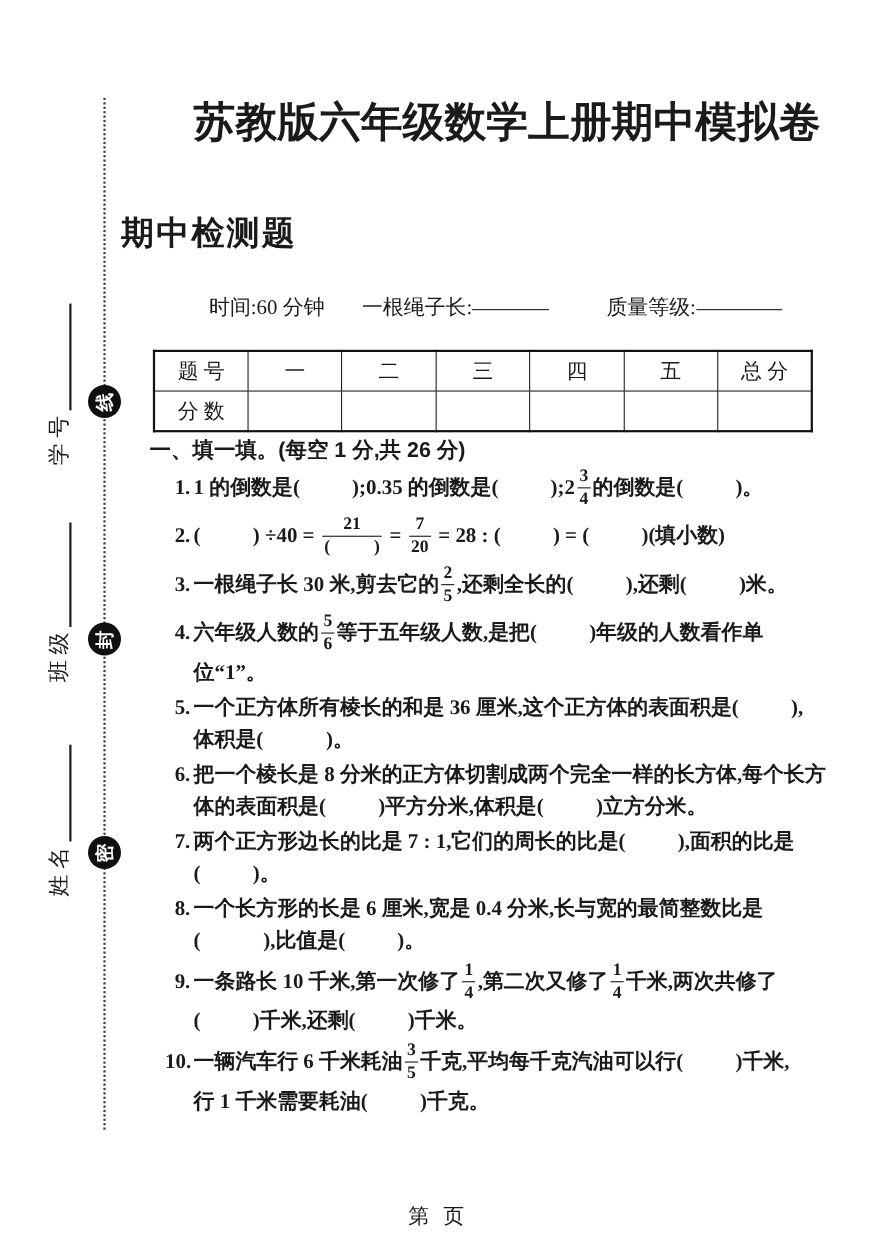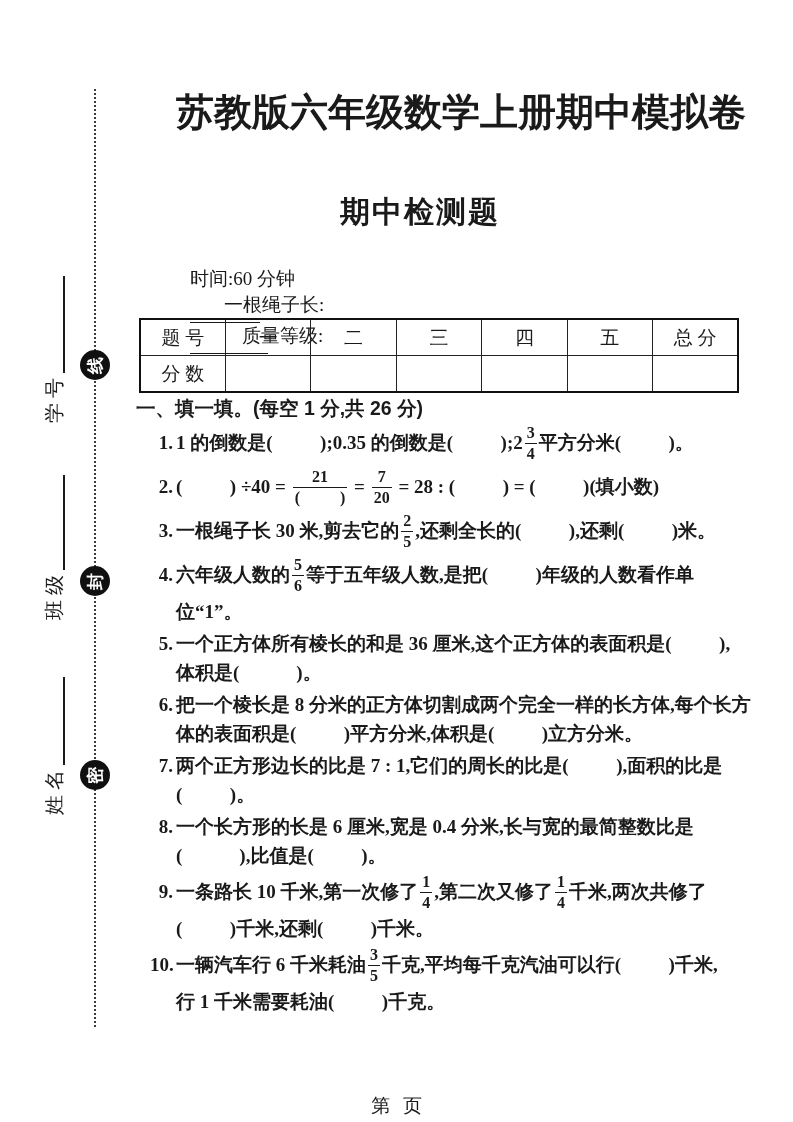--- a/index.html
+++ b/index.html
@@ -26,26 +26,26 @@
   }
   .stamp span { transform:rotate(-90deg); font-size:17px; font-weight:bold; }
   .stamp-xian { top:350px; } .stamp-feng { top:566px; } .stamp-mi { top:760px; }
 
   
   .title {
     position:absolute; left:126px; top:90px; width:620px; text-align:right;
     font-family:Liberation Serif, serif; font-weight:900; font-size:38px; line-height:1.2;
   }
   .subtitle {
-    position:absolute; left:110px; top:192px; width:620px; text-align:center;
+    position:absolute; left:110px; top:192px; width:620px; text-align:left;
     font-weight:bold; font-size:30px; letter-spacing:2px;
   }
   .info-row {
     position:absolute; left:190px; top:266px; font-size:19px;
-    display:flex; align-items:flex-start; white-space:pre;flex-direction:column;
+    display:flex; align-items:center; white-space:pre;
   }
   .info-blank { display:inline-block; height:4px; border-bottom:1.5px solid #1a1a1a; }
   .blank-writing { width:70px; }
   .blank-quality { width:78px; }
   .lbl-writing { margin-left:34px; }
   .lbl-quality { margin-left:52px; }
 
   
   .score-table {
     position:absolute; left:139px; top:318px; width:600px;
@@ -146,21 +146,21 @@
     </tr>
   </tbody>
     </table>
 
   <div class="section-title">一、填一填。(每空 1 分,共 26 分)</div>
 
   <div class="questions">
       <div class="question"><span class="qnum">1.</span><span class="qtext">1 的倒数是(          );0.35 的倒数是(          );2</span><span class="frac">
           <span class="fn">3</span>
           <span class="fd">4</span>
-        </span><span class="qtext">平方分米(          )。</span></div>
+        </span><span class="qtext">的倒数是(          )。</span></div>
       <div class="question"><span class="qnum">2.</span><span class="qtext">(          ) ÷40 = </span><span class="frac">
           <span class="fn">21</span>
           <span class="fd">(          )</span>
         </span><span class="qtext"> = </span><span class="frac">
           <span class="fn">7</span>
           <span class="fd">20</span>
         </span><span class="qtext"> = 28 : (          ) = (          )(填小数)</span></div>
       <div class="question"><span class="qnum">3.</span><span class="qtext">一根绳子长 30 米,剪去它的</span><span class="frac">
           <span class="fn">2</span>
           <span class="fd">5</span>

